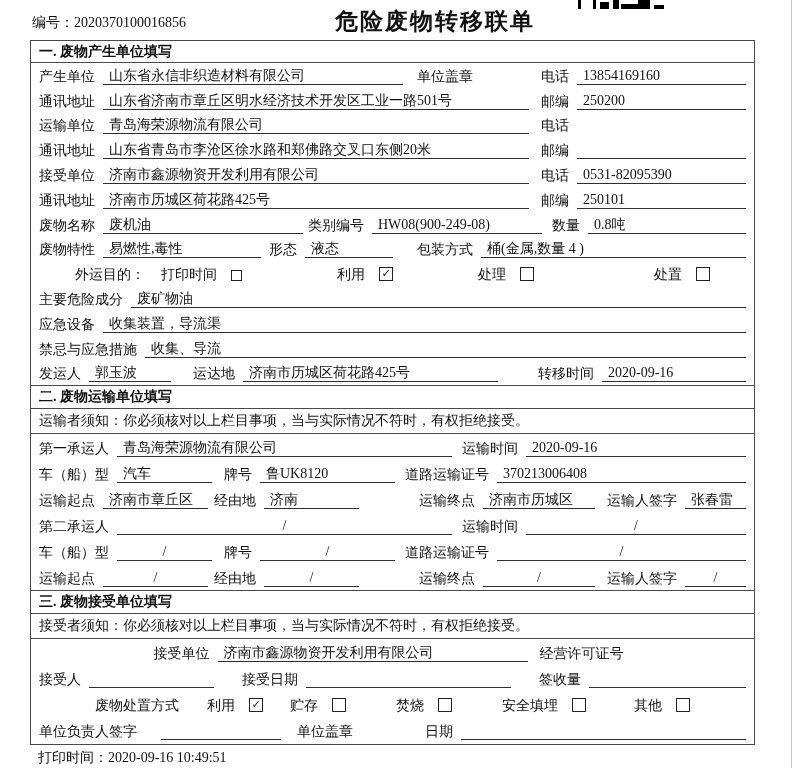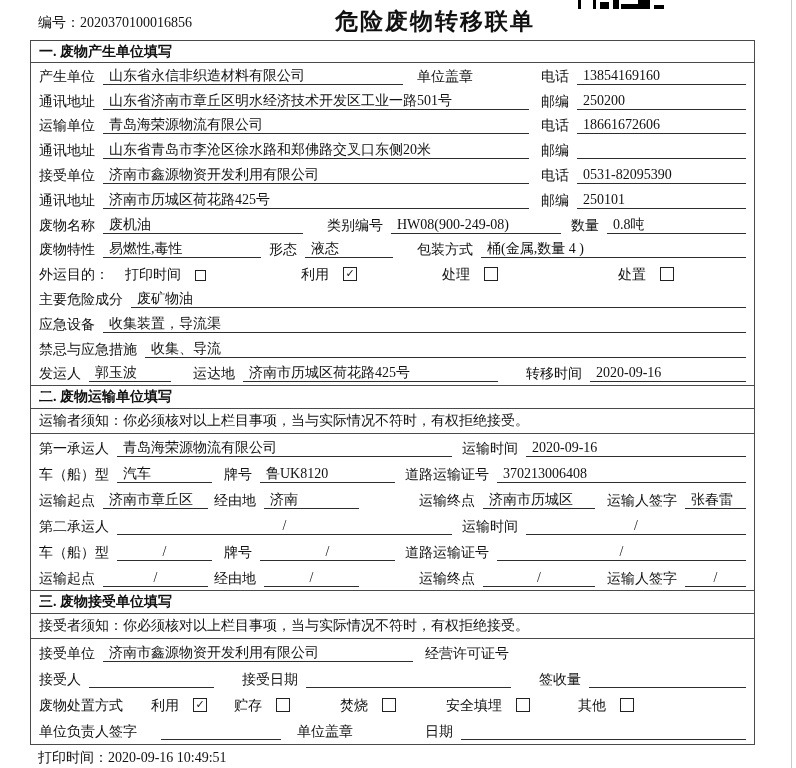--- a/index.html
+++ b/index.html
@@ -1,35 +1,35 @@
 <!DOCTYPE html>
 <html><head>
 <meta charset="utf-8">
 <style>
   html,body{margin:0;padding:0;background:#fff;}
   .page{position:relative;width:796px;height:768px;overflow:hidden;background:#ffffff;
         font-family:"Liberation Serif","DejaVu Serif",serif;font-size:14px;color:#111;}
-  .serial{position:absolute;left:38px;top:14px;white-space:nowrap;text-align:center;}
+  .serial{position:absolute;left:32px;top:14px;white-space:nowrap;text-align:center;}
   .title{position:absolute;left:75px;top:6px;width:720px;text-align:center;
          font-size:23px;font-weight:700;letter-spacing:2px;white-space:nowrap;}
   .faint-edge{position:absolute;left:791px;top:0;width:1px;height:768px;background:#c9c9c9;}
   
   .qr{position:absolute;left:578px;top:0;width:86px;height:9px;overflow:hidden;}
   .qr i{position:absolute;background:#000;}
   .qr .q-outline{left:0;top:-8px;width:12px;height:15px;background:transparent;border:3px solid #000;}
   
   .box{position:absolute;left:30px;top:40px;width:725px;height:705px;
        border:1px solid #4a4a4a;box-sizing:border-box;overflow:hidden;}
   .shead{height:24px;display:flex;align-items:center;padding:0 8px;font-weight:700;
          border-bottom:1px solid #4a4a4a;box-sizing:border-box;}
   .shead.first{height:22px;}
   .shead.bt{border-top:1px solid #4a4a4a;}
   .nrow{height:25px;display:flex;align-items:center;padding:0 8px;
         border-bottom:1px solid #4a4a4a;box-sizing:border-box;white-space:nowrap;}
-  .row{display:flex;align-items:flex-end;padding:0 8px 3px 8px;box-sizing:border-box;}
+  .row{display:flex;align-items:flex-end;padding:0 8px 3px 8px;box-sizing:border-box;justify-content:center;}
   .s1 .row{height:24.8px;}
   .s2 .row{height:26px;}
   .s3 .row{height:25.8px;}
   .lb{flex-shrink:0;margin-right:8px;white-space:nowrap;line-height:17px;}
   .ul{border-bottom:1px solid #2e2e2e;white-space:nowrap;padding-left:6px;
       flex-shrink:0;line-height:17px;min-height:17px;box-sizing:border-box;}
   .fl{flex:1 1 auto;}
   .c{text-align:center;padding-left:0;}
   .rcol{display:flex;align-items:flex-end;width:205px;margin-left:auto;flex-shrink:0;}
   .cb{width:12px;height:12px;border:1px solid #222;display:inline-block;flex-shrink:0;
@@ -76,21 +76,20 @@
           <span class="lb">邮编</span>
           <span class="ul fl">250200</span>
         </span>
       </div>
 
       <div class="row">
         <span class="lb">运输单位</span>
         <span class="ul fl" style="margin-right:12px">青岛海荣源物流有限公司</span>
         <span class="rcol">
           <span class="lb">电话</span>
-          <span class="ul fl">18661672606</span>
         </span>
       </div>
 
       <div class="row">
         <span class="lb">通讯地址</span>
         <span class="ul fl" style="margin-right:12px">山东省青岛市李沧区徐水路和郑佛路交叉口东侧20米</span>
         <span class="rcol">
           <span class="lb">邮编</span>
           <span class="ul fl"></span>
         </span>
@@ -110,21 +109,21 @@
         <span class="ul fl" style="margin-right:12px">济南市历城区荷花路425号</span>
         <span class="rcol">
           <span class="lb">邮编</span>
           <span class="ul fl">250101</span>
         </span>
       </div>
 
       <div class="row">
         <span class="lb">废物名称</span>
         <span class="ul" style="width:200px">废机油</span>
-        <span class="lb" style="margin-left:24px">类别编号</span>
+        <span class="lb" style="margin-left:5px">类别编号</span>
         <span class="ul" style="width:170px">HW08(900-249-08)</span>
         <span class="lb" style="margin-left:10px">数量</span>
         <span class="ul fl">0.8吨</span>
       </div>
 
       <div class="row">
         <span class="lb">废物特性</span>
         <span class="ul" style="width:158px">易燃性,毒性</span>
         <span class="lb" style="margin-left:8px">形态</span>
         <span class="ul" style="width:88px">液态</span>
@@ -157,21 +156,21 @@
       <div class="row">
         <span class="lb">禁忌与应急措施</span>
         <span class="ul fl">收集、导流</span>
       </div>
 
       <div class="row">
         <span class="lb">发运人</span>
         <span class="ul" style="width:82px">郭玉波</span>
         <span class="lb" style="margin-left:22px">运达地</span>
         <span class="ul" style="width:255px">济南市历城区荷花路425号</span>
-        <span class="lb" style="margin-left:28px">转移时间</span>
+        <span class="lb" style="margin-left:40px">转移时间</span>
         <span class="ul fl">2020-09-16</span>
       </div>
     </div>
 
     <div class="s2">
       <div class="shead bt">二. 废物运输单位填写</div>
       <div class="nrow">运输者须知：你必须核对以上栏目事项，当与实际情况不符时，有权拒绝接受。</div>
 
       <div class="row">
         <span class="lb">第一承运人</span>

